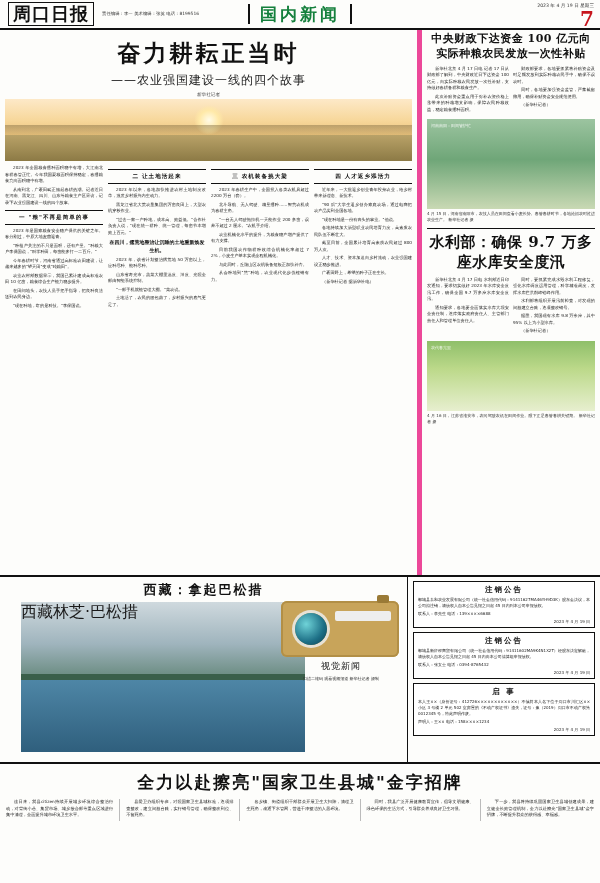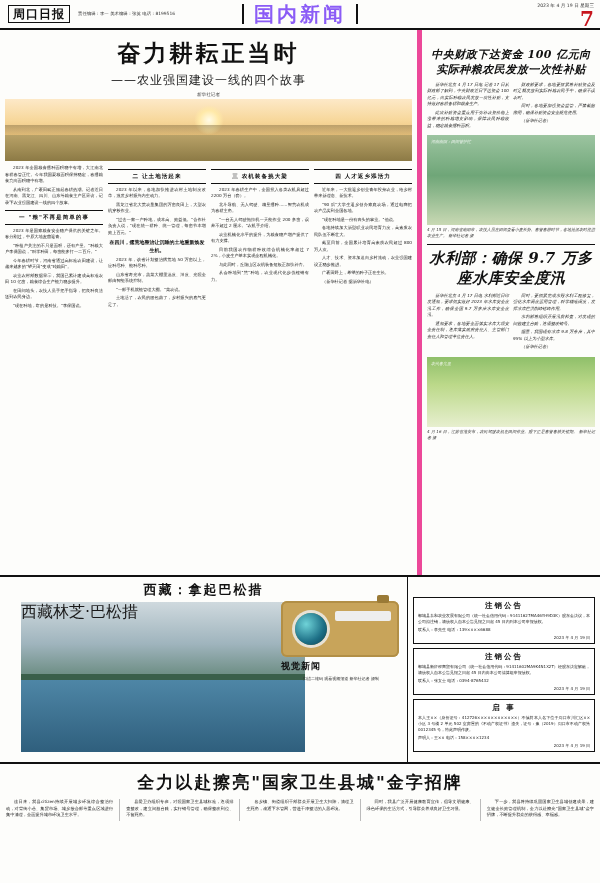--- a/index.html
+++ b/index.html
@@ -12,32 +12,32 @@
   }
   .page{position:relative;width:600px;height:883px;background:#fdfdfb;}
 
   
   .masthead{
     position:relative;height:30px;border-bottom:2px solid #111;
     display:flex;align-items:center;padding:0 8px;box-sizing:border-box;
   }
   .logo{
     font-family:"DejaVu Serif","Liberation Serif",serif;
-    font-weight:bold;font-size:12px;letter-spacing:1px;
+    font-weight:bold;font-size:18px;letter-spacing:1px;
     border:1px solid #111;padding:2px 4px;line-height:1;
     color:#111;
   }
   .mast-meta{
     font-size:4.4px;color:#333;margin-left:8px;line-height:1.6;
     white-space:nowrap;
   }
   .mast-title{
     position:absolute;left:50%;transform:translateX(-50%);
     font-family:"DejaVu Serif","Liberation Serif",serif;
-    font-weight:bold;font-size:20px;letter-spacing:3px;color:#8b5cf6;
+    font-weight:bold;font-size:17px;letter-spacing:3px;color:#15803d;
     border-left:2px solid #111;border-right:2px solid #111;
     padding:0 10px;line-height:20px;
   }
   .mast-right{
     position:absolute;right:6px;top:3px;text-align:right;
   }
   .mast-date{font-size:4.6px;color:#333;}
   .page-no{
     font-family:"DejaVu Serif","Liberation Serif",serif;
     font-weight:bold;font-size:20px;color:#c7161d;line-height:1;
@@ -46,21 +46,21 @@
   .body-col{
     font-size:4.2px;line-height:1.55;text-align:justify;color:#222;
     -webkit-hyphens:none;word-break:break-all;
   }
   .body-col p{margin:0 0 2px 0;text-indent:8px;}
   .rule{border-top:1px solid #111;}
 
   
   .top-area{display:flex;height:545px;border-bottom:2px solid #111;}
   .left-zone{width:456px;border-right:5px solid #ec4899;box-sizing:border-box;padding:4px 5px 0 5px;}
-  .right-zone{width:192px;box-sizing:border-box;padding:16px 5px 0 5px;font-style:italic;}
+  .right-zone{width:192px;box-sizing:border-box;padding:0 5px 0 5px;}
 
   .head-main{
     text-align:center;margin:4px 0 2px 0;
   }
   .head-main h1{
     font-family:"DejaVu Serif","Liberation Serif",serif;
     font-size:23px;letter-spacing:3px;margin:0;font-weight:bold;color:#111;
   }
   .head-sub{font-size:12px;letter-spacing:1px;margin-top:3px;color:#222;}
   .head-byline{font-size:4.6px;color:#444;margin-top:3px;}
@@ -109,21 +109,21 @@
   }
   .photo.p2{background:linear-gradient(180deg,#8fbf6a 0%,#bcd98a 40%,#e7efcf 100%);}
   .photo .p-lbl{
     position:absolute;left:4px;top:4px;font-size:4px;color:#fff;opacity:.85;
   }
   .cap{font-size:4px;color:#333;line-height:1.5;text-align:justify;word-break:break-all;}
 
   
   .mid-area{display:flex;height:185px;border-bottom:2px solid #111;}
   .mid-left{width:408px;border-right:1px solid #111;box-sizing:border-box;padding:4px 21px;position:relative;}
-  .mid-right{width:192px;box-sizing:border-box;padding:20px 5px;}
+  .mid-right{width:192px;box-sizing:border-box;padding:4px 5px;}
 
   .tibet-title{
     font-family:"DejaVu Serif","Liberation Serif",serif;
     font-size:13px;font-weight:bold;text-align:center;letter-spacing:2px;color:#111;margin:0 0 3px 0;
   }
   .tibet-photo{
     width:284px;height:150px;position:relative;overflow:hidden;
     background:linear-gradient(180deg,#cfd9de 0%,#9fb4bd 28%,#6f8f86 48%,#4f7a6a 62%,#3e6a63 100%);
   }
   .tibet-photo .water{
@@ -141,21 +141,21 @@
     box-shadow:inset 0 0 0 2px #b28f46;
   }
   .cam .lens{
     position:absolute;left:14px;top:12px;width:32px;height:32px;border-radius:50%;
     background:radial-gradient(circle at 35% 35%,#6fd3d8,#1d6f86 60%,#0d3d4d 100%);
     box-shadow:0 0 0 3px #e7e2d6;
   }
   .cam .strip{position:absolute;left:54px;top:10px;width:56px;height:10px;background:#eee;border-radius:2px;}
   .cam .btn{position:absolute;right:10px;top:-6px;width:12px;height:8px;background:#9a7a36;border-radius:2px;}
   .video-title{
-    font-size:9px;font-weight:bold;letter-spacing:1px;margin-top:3px;color:#111;
+    text-align:center;font-size:9px;font-weight:normal;letter-spacing:1px;margin-top:3px;color:#111;
     font-family:"DejaVu Serif","Liberation Serif",serif;
   }
   .video-note{font-size:4px;color:#333;margin-top:3px;line-height:1.5;text-align:center;}
 
   
   .notice{
     border:1px solid #111;margin-bottom:4px;padding:3px 4px;background:#fff;
   }
   .notice h3{
     margin:0 0 2px 0;text-align:center;font-size:7.5px;letter-spacing:2px;font-weight:bold;

